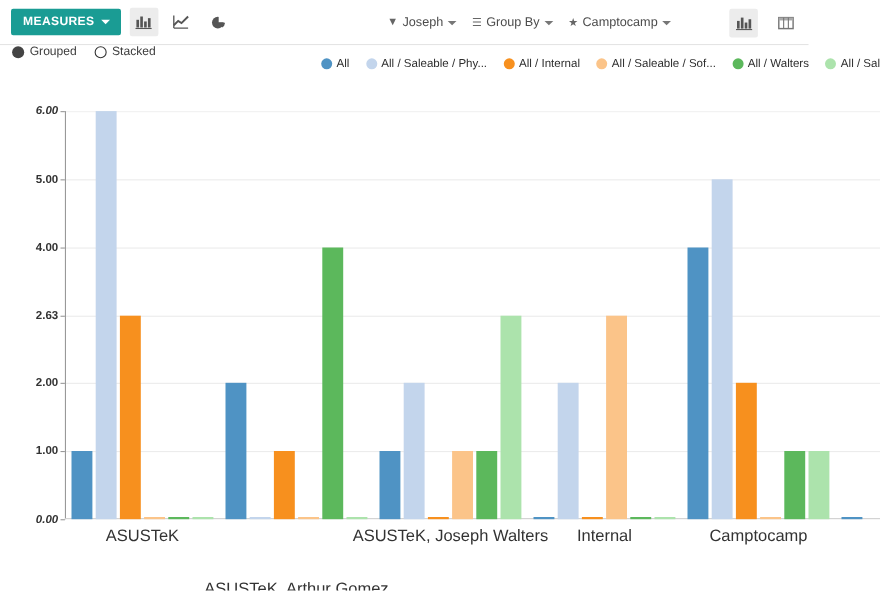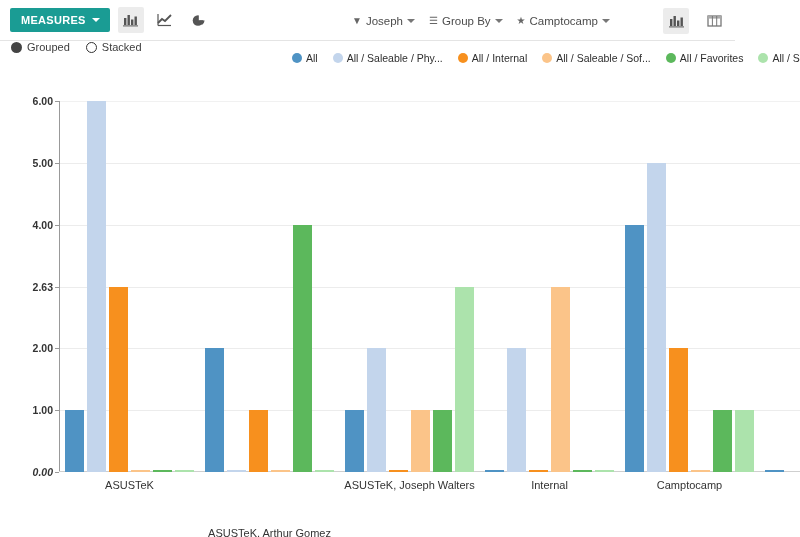--- a/index.html
+++ b/index.html
@@ -78,21 +78,21 @@
   }
   .ytick-box { position:absolute; left:0; top:26px; width:53px; height:371px; }
   .ytick-mark { position:absolute; left:55px; width:4px; height:1px; background:#999; }
 
   .groups { position:absolute; left:60px; top:26px; width:740px; height:371px; }
   .group { position:absolute; bottom:0; height:371px; }
   .bars { position:absolute; bottom:0; left:0; height:371px; display:flex; align-items:flex-end; }
   .bar { width:19px; margin-right:3px; }
 
   .xlabels { position:absolute; left:60px; top:404px; width:740px; height:24px; }
-  .xlabel { position:absolute; top:0; font-size:11px; color:#333; text-align:center;
+  .xlabel { position:absolute; top:0; font-size:15px; color:#333; text-align:center;
             transform:translateX(-50%); white-space:nowrap; }
 
   .clip { position:absolute; left:0; top:0; width:800px; height:462px; overflow:hidden; }
 </style>
 </head>
 <body>
 
 <div id="app">
 
   <div class="toolbar">
@@ -191,21 +191,21 @@
         <div class="ser-item">
           <span class="ser-dot" style="background: rgb(247, 144, 30);"></span>
           <span>All / Internal</span>
         </div>
         <div class="ser-item">
           <span class="ser-dot" style="background: rgb(251, 196, 137);"></span>
           <span>All / Saleable / Sof...</span>
         </div>
         <div class="ser-item">
           <span class="ser-dot" style="background: rgb(92, 184, 92);"></span>
-          <span>All / Favorites</span>
+          <span>All / Walters</span>
         </div>
         <div class="ser-item">
           <span class="ser-dot" style="background: rgb(172, 227, 172);"></span>
           <span>All / Saleable / Ser...</span>
         </div>
       </div>
   </div>
 
   <div class="chart-area">
     <div class="clip">
@@ -224,21 +224,21 @@
           <div class="gridline top" style="left: 60px; top: 26px;"></div>
           <div class="ytick-mark" style="position: absolute; left: 55px; top: 26px;"></div>
         </div>
       <div class="ytick-box" id="yticks">
           <div class="ytick-label" style="top: 371px; font-style: italic;">0.00</div>
           <div class="ytick-label" style="top: 309.167px;">1.00</div>
           <div class="ytick-label" style="top: 247.333px;">2.00</div>
           <div class="ytick-label" style="top: 185.5px;">2.63</div>
           <div class="ytick-label" style="top: 123.667px;">4.00</div>
           <div class="ytick-label" style="top: 61.8333px;">5.00</div>
-          <div class="ytick-label" style="top: 0px;">6.00</div>
+          <div class="ytick-label" style="top: 0px; font-style: italic;">6.00</div>
         </div>
       <div class="axis-y"></div>
       <div class="axis-x"></div>
       <div class="groups" id="groups">
           <div class="group" style="left: 5px;">
             <div class="bars">
               <div class="bar" title="ASUSTeK — All: 1" style="height: 61.8333px; background: rgb(79, 147, 196);"></div>
               <div class="bar" title="ASUSTeK — All / Saleable / Phy...: 6" style="height: 371px; background: rgb(195, 213, 236);"></div>
               <div class="bar" title="ASUSTeK — All / Internal: 3" style="height: 185.5px; background: rgb(247, 144, 30);"></div>
               <div class="bar" title="ASUSTeK — All / Saleable / Sof...: 0.02" style="height: 2px; background: rgb(251, 196, 137);"></div>

